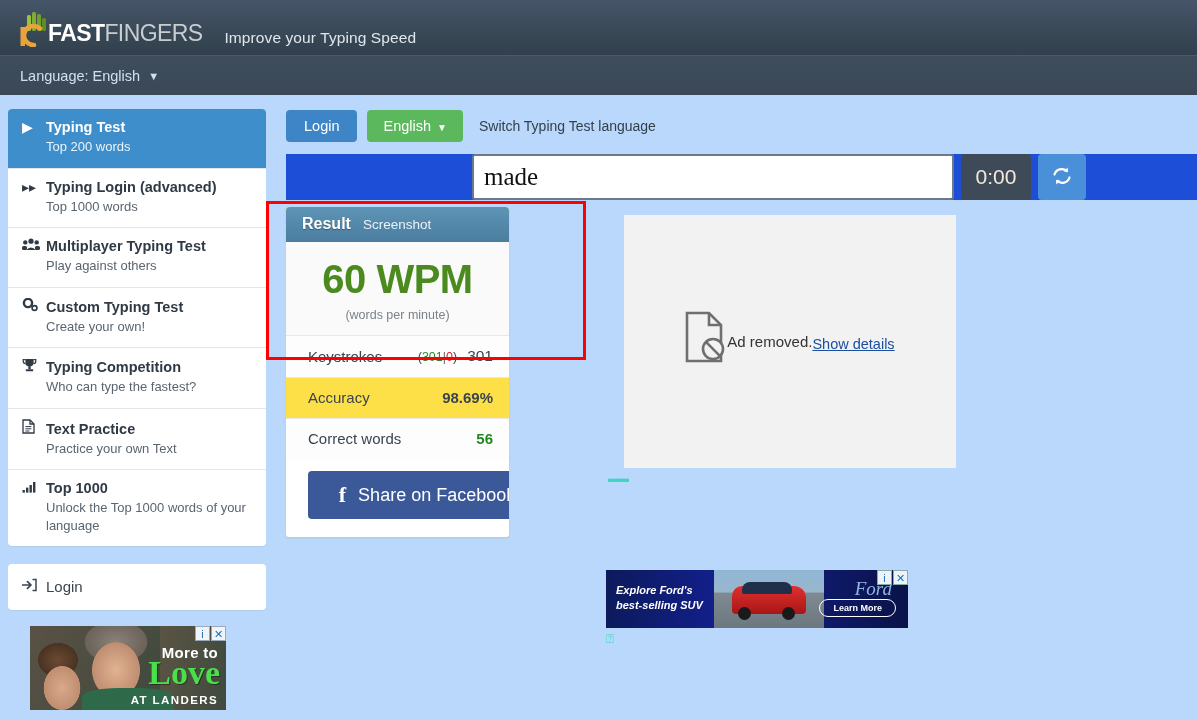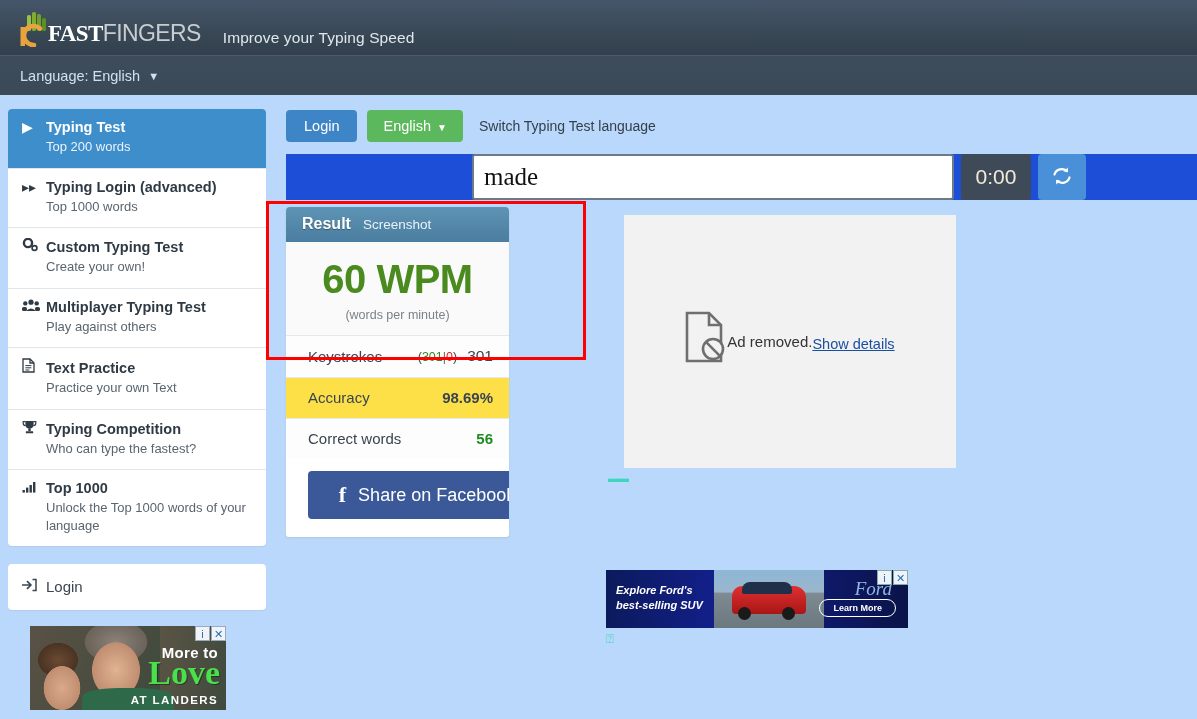--- a/index.html
+++ b/index.html
@@ -17,21 +17,21 @@
     display: flex; align-items: center;
     position: relative;
   }
   .logo-wrap { display: flex; align-items: flex-end; margin-left: 20px; height: 38px; }
   .logo-mark { position: relative; width: 30px; height: 36px; }
   .tagline {
     color: #dfe7ee; font-size: 15.5px; margin-left: 22px;
     letter-spacing: .1px; position: relative; top: 10px;
   }
   .logo-text { font-size: 23px; letter-spacing: -.6px; line-height: 1; margin-left: -2px; position:relative; top:-2px;}
-  .logo-text .b1 { color: #ffffff; font-weight: bold; font-family: Liberation Serif, serif; }
+  .logo-text .b1 { color: #ffffff; font-weight: bold; }
   .logo-text .b2 { color: #c8cdd2; font-weight: normal; }
 
   .langbar {
     height: 40px;
     background: linear-gradient(to bottom, #3e4d5c 0%, #3a4857 100%);
     border-top: 1px solid #4b5b6b;
     display: flex; align-items: center;
     color: #cfe0ef; font-size: 14.5px;
   }
   .langbar .lang-label { margin-left: 20px; }
@@ -288,74 +288,74 @@
         <div class="nav-row">
           <span class="nav-ico">▸▸</span>
           <span class="nav-title">Typing Login (advanced)</span>
         </div>
         <div class="nav-sub">Top 1000 words</div>
       </div>
 
       <div class="nav-item">
         <div class="nav-row">
           <span class="nav-ico">
-            <svg width="17" height="14" viewBox="0 0 17 14">
-              <circle cx="6" cy="5" r="4.1" fill="none" stroke="#2f3a45" stroke-width="2.4"></circle>
-              <circle cx="12.5" cy="10" r="2.4" fill="none" stroke="#2f3a45" stroke-width="1.7"></circle>
-            </svg>
-          </span>
-          <span class="nav-title">Custom Typing Test</span>
-        </div>
-        <div class="nav-sub">Create your own!</div>
-      </div>
-
-      <div class="nav-item">
-        <div class="nav-row">
-          <span class="nav-ico">
             <svg width="18" height="13" viewBox="0 0 18 13">
               <circle cx="9" cy="3.2" r="2.6" fill="#2f3a45"></circle>
               <circle cx="3.3" cy="4.4" r="2.2" fill="#2f3a45"></circle>
               <circle cx="14.7" cy="4.4" r="2.2" fill="#2f3a45"></circle>
               <path d="M4 12 q5-5 10 0z" fill="#2f3a45"></path>
               <rect x="0" y="8" width="5" height="4" rx="1.6" fill="#2f3a45"></rect>
               <rect x="13" y="8" width="5" height="4" rx="1.6" fill="#2f3a45"></rect>
             </svg>
           </span>
           <span class="nav-title">Multiplayer Typing Test</span>
         </div>
         <div class="nav-sub">Play against others</div>
       </div>
 
       <div class="nav-item">
         <div class="nav-row">
           <span class="nav-ico">
-            <svg width="13" height="15" viewBox="0 0 13 15">
-              <path d="M1 1h7l4 4v9H1z" fill="none" stroke="#2f3a45" stroke-width="1.3"></path>
-              <path d="M8 1v4h4" fill="none" stroke="#2f3a45" stroke-width="1.3"></path>
-              <path d="M3.4 7.6h6M3.4 9.8h6M3.4 12h4" stroke="#2f3a45" stroke-width="1"></path>
+            <svg width="17" height="14" viewBox="0 0 17 14">
+              <circle cx="6" cy="5" r="4.1" fill="none" stroke="#2f3a45" stroke-width="2.4"></circle>
+              <circle cx="12.5" cy="10" r="2.4" fill="none" stroke="#2f3a45" stroke-width="1.7"></circle>
             </svg>
           </span>
-          <span class="nav-title">Text Practice</span>
-        </div>
-        <div class="nav-sub">Practice your own Text</div>
+          <span class="nav-title">Custom Typing Test</span>
+        </div>
+        <div class="nav-sub">Create your own!</div>
       </div>
 
       <div class="nav-item">
         <div class="nav-row">
           <span class="nav-ico">
             <svg width="15" height="14" viewBox="0 0 15 14">
               <path d="M3.4 1h8.2v3.6a4.1 4.1 0 0 1-8.2 0z" fill="#2f3a45"></path>
               <path d="M3.4 1.6H1.2v1.6c0 1.5 1 2.3 2.4 2.4M11.6 1.6h2.2v1.6c0 1.5-1 2.3-2.4 2.4" stroke="#2f3a45" stroke-width="1.2" fill="none"></path>
               <rect x="6.3" y="8.4" width="2.4" height="2.6" fill="#2f3a45"></rect>
               <rect x="3.8" y="11.2" width="7.4" height="2" rx="0.5" fill="#2f3a45"></rect>
             </svg>
           </span>
           <span class="nav-title">Typing Competition</span>
         </div>
         <div class="nav-sub">Who can type the fastest?</div>
+      </div>
+
+      <div class="nav-item">
+        <div class="nav-row">
+          <span class="nav-ico">
+            <svg width="13" height="15" viewBox="0 0 13 15">
+              <path d="M1 1h7l4 4v9H1z" fill="none" stroke="#2f3a45" stroke-width="1.3"></path>
+              <path d="M8 1v4h4" fill="none" stroke="#2f3a45" stroke-width="1.3"></path>
+              <path d="M3.4 7.6h6M3.4 9.8h6M3.4 12h4" stroke="#2f3a45" stroke-width="1"></path>
+            </svg>
+          </span>
+          <span class="nav-title">Text Practice</span>
+        </div>
+        <div class="nav-sub">Practice your own Text</div>
       </div>
 
       <div class="nav-item">
         <div class="nav-row">
           <span class="nav-ico">
             <svg width="16" height="13" viewBox="0 0 16 13">
               <rect x="0.5" y="10" width="2.4" height="2.6" fill="#2f3a45"></rect>
               <rect x="4" y="7.6" width="2.4" height="5" fill="#2f3a45"></rect>
               <rect x="7.5" y="5" width="2.4" height="7.6" fill="#2f3a45"></rect>
               <rect x="11" y="2" width="2.4" height="10.6" fill="#2f3a45"></rect>

